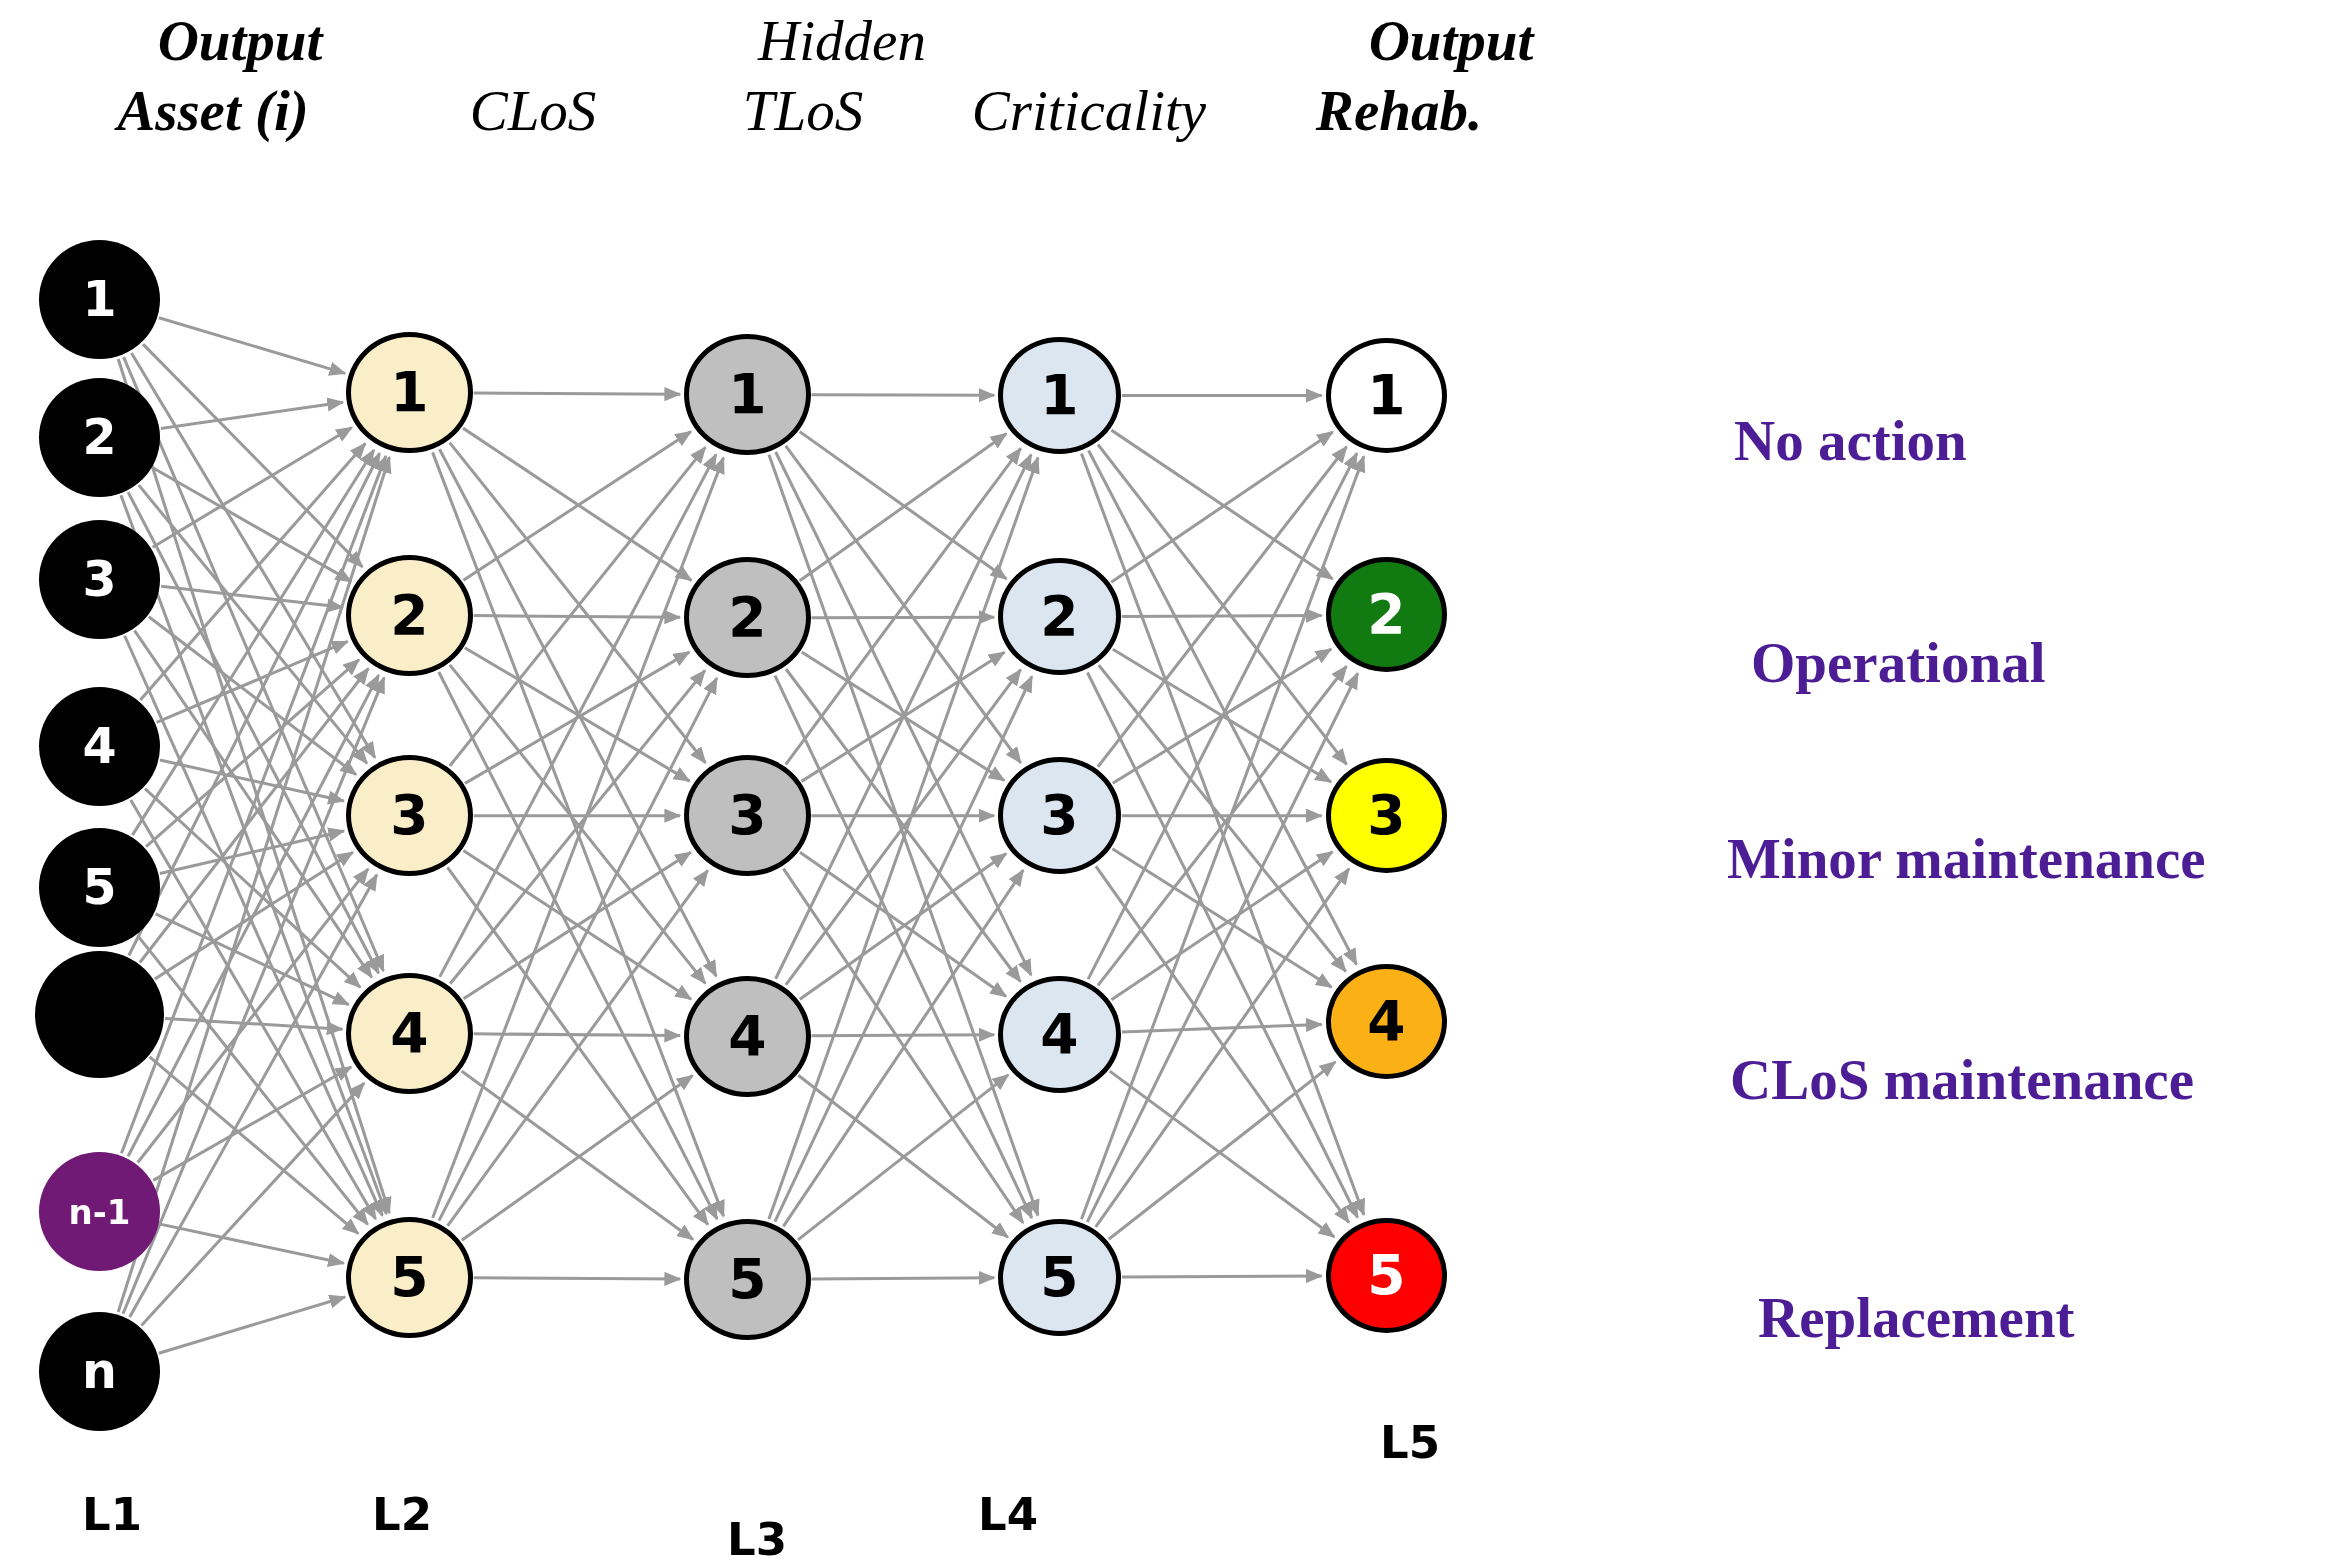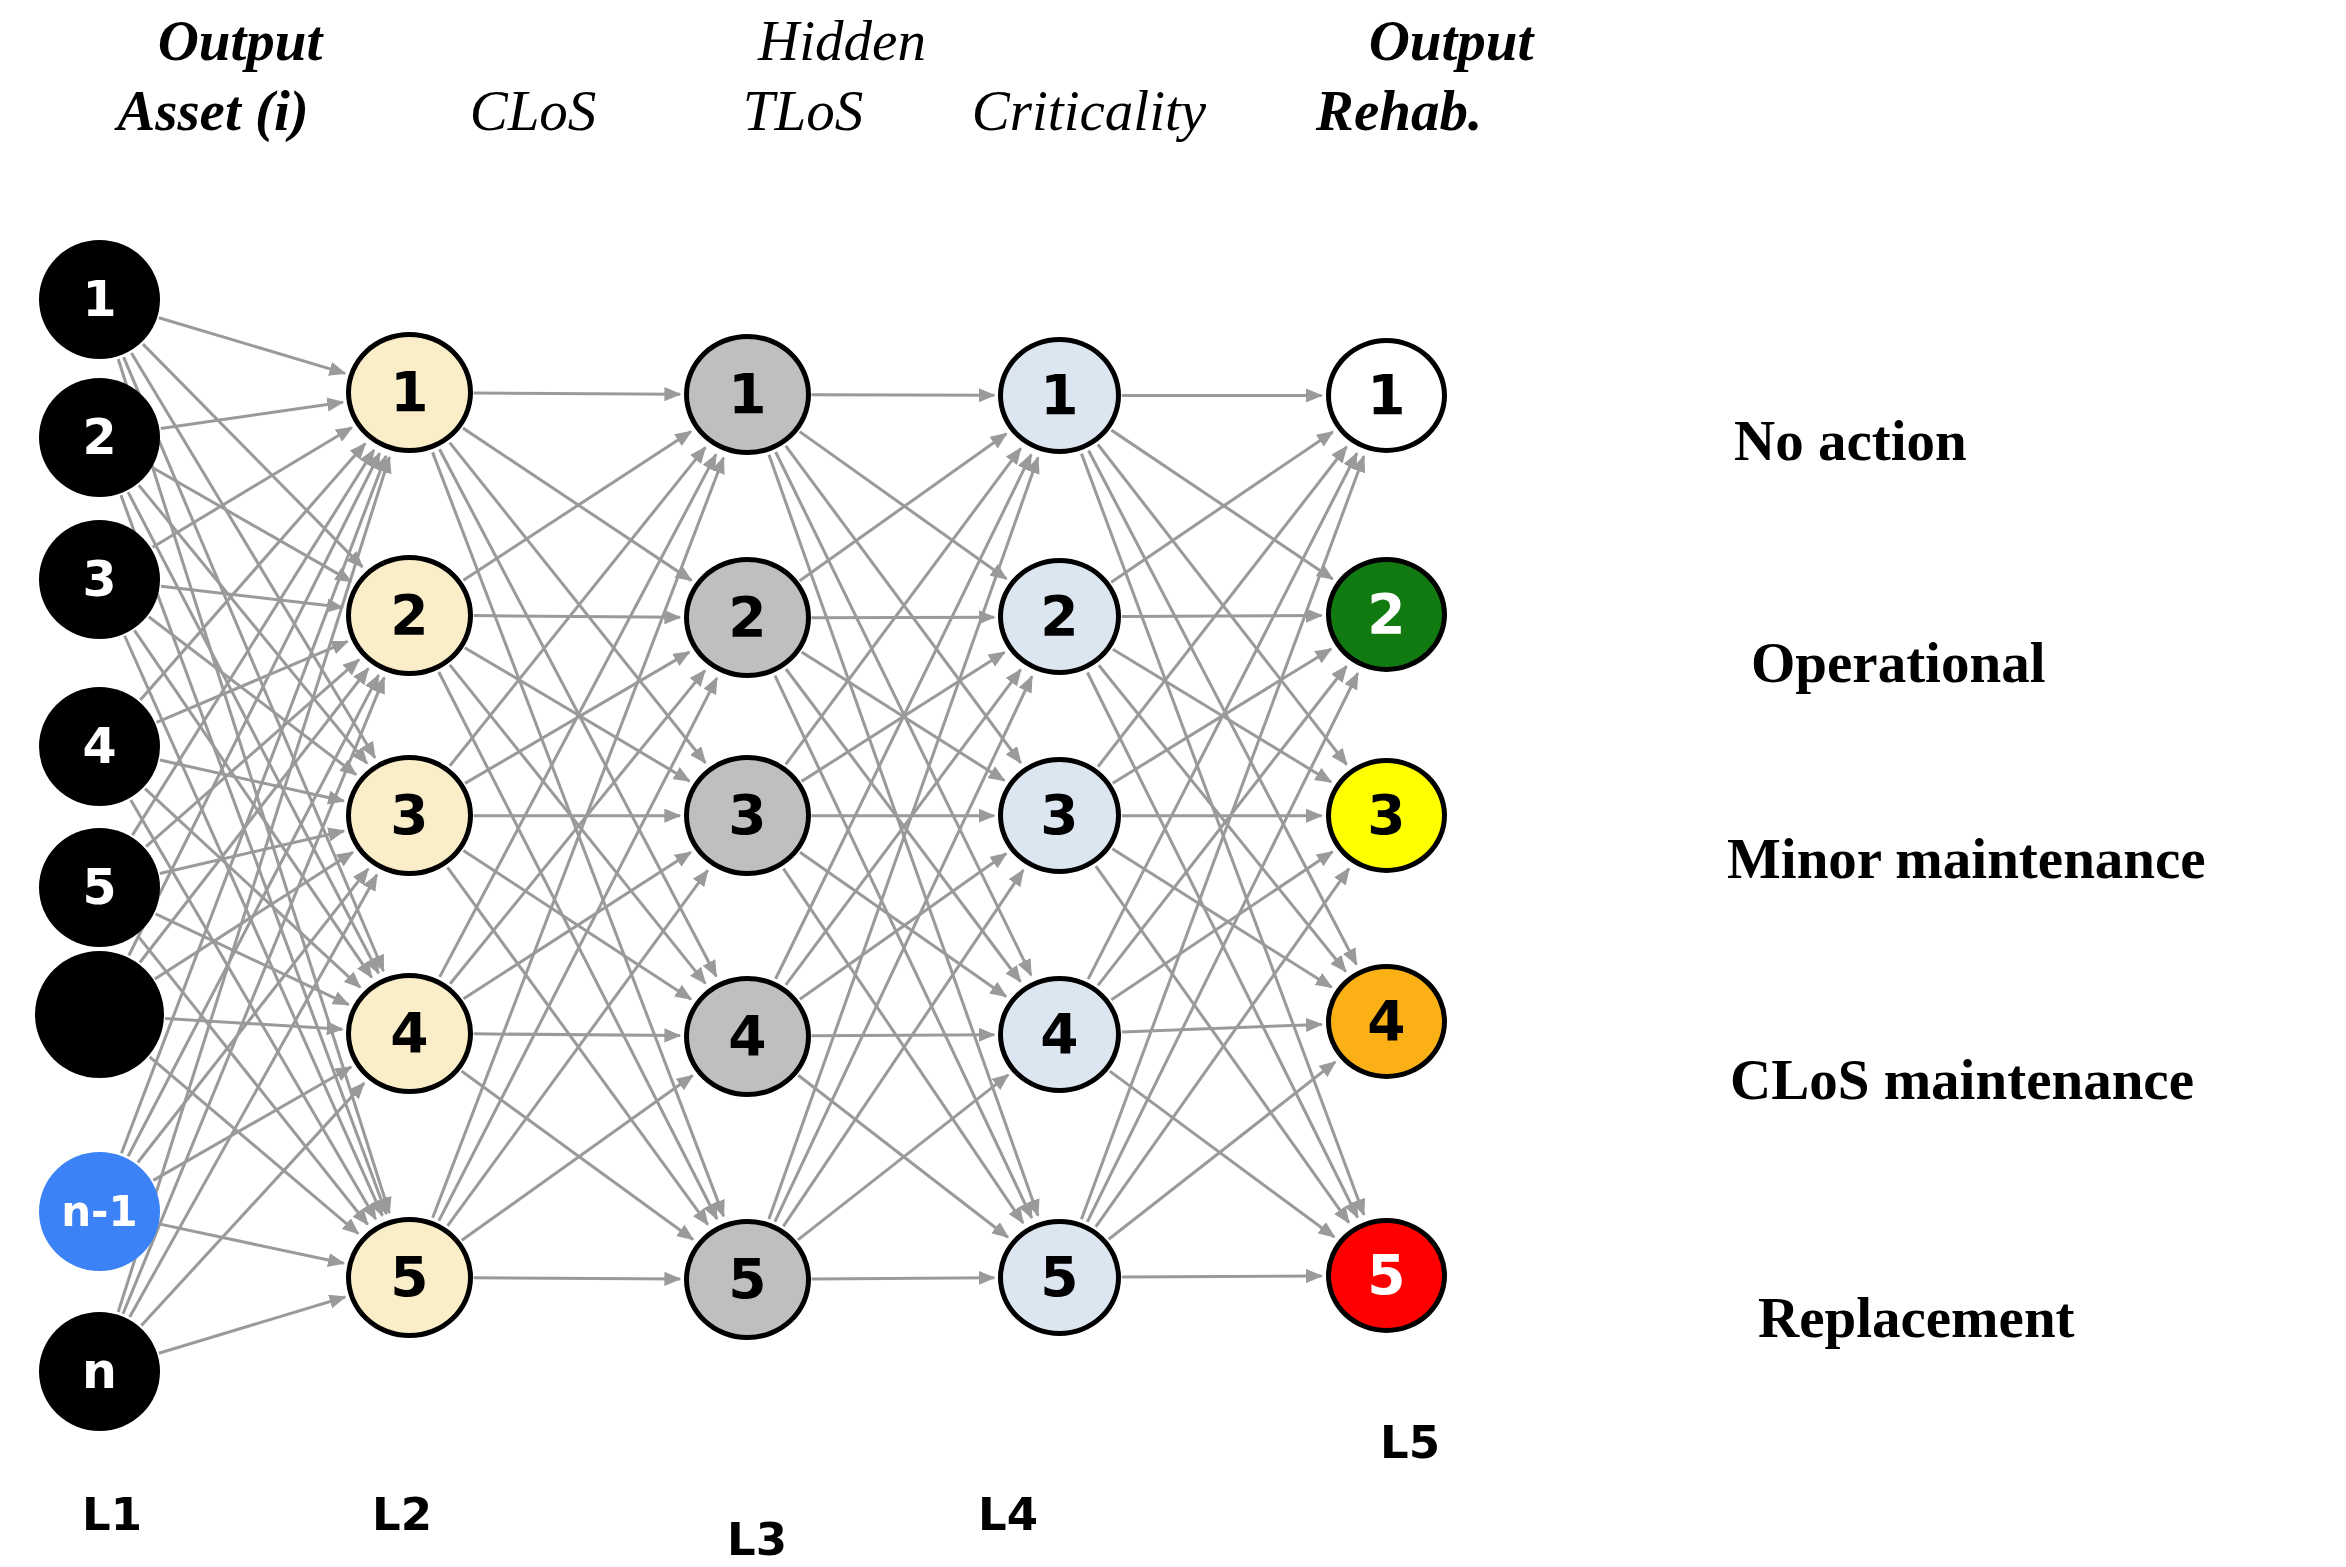--- a/index.html
+++ b/index.html
@@ -6,21 +6,21 @@
   #canvas{position:relative;width:2346px;height:1567px;background:#ffffff;overflow:hidden;
           font-family:"Liberation Sans", sans-serif;}
   #edges-svg{position:absolute;left:0;top:0;width:2346px;height:1567px;}
   .hdr{position:absolute;transform:translateX(-50%);white-space:nowrap;
        font-family:"Liberation Serif", serif;font-style:italic;font-size:57px;color:#000;}
   .hdr.bold{font-weight:bold;}
   .node{position:absolute;display:flex;align-items:center;justify-content:center;
         border-radius:50%;box-sizing:border-box;font-weight:bold;
         font-family:"DejaVu Sans", sans-serif;line-height:1;}
   .side-label{position:absolute;transform:translateY(-50%);white-space:nowrap;
-        font-family:"Liberation Serif", serif;font-weight:bold;font-size:57px;color:#000000;}
+        font-family:"Liberation Serif", serif;font-weight:bold;font-size:57px;color:#4c1d95;}
   .layer-label{position:absolute;transform:translateX(-50%);white-space:nowrap;
         font-weight:bold;font-size:45px;color:#000;font-family:"DejaVu Sans", sans-serif;}
 </style>
 </head>
 <body>
 
 <div id="canvas">
   <svg id="edges-svg" viewBox="0 0 2479 1656" width="2346" height="1567">
       <defs>
         <marker id="arrow" viewBox="0 0 12 10" refX="11" refY="5" markerWidth="18" markerHeight="15" markerUnits="userSpaceOnUse" orient="auto">
@@ -154,21 +154,21 @@
   <div class="hdr" style="left:1089px;top:78px">Criticality</div>
   <div class="hdr bold" style="left:1399px;top:78px">Rehab.</div>
 
   <div id="nodes-root">
       <div class="node" style="left: 39px; top: 240px; width: 121px; height: 119px; background: rgb(0, 0, 0); color: rgb(255, 255, 255); border: none; font-size: 49px;">1</div>
       <div class="node" style="left: 39px; top: 378px; width: 121px; height: 119px; background: rgb(0, 0, 0); color: rgb(255, 255, 255); border: none; font-size: 49px;">2</div>
       <div class="node" style="left: 39px; top: 520px; width: 121px; height: 119px; background: rgb(0, 0, 0); color: rgb(255, 255, 255); border: none; font-size: 49px;">3</div>
       <div class="node" style="left: 39px; top: 687px; width: 121px; height: 119px; background: rgb(0, 0, 0); color: rgb(255, 255, 255); border: none; font-size: 49px;">4</div>
       <div class="node" style="left: 39px; top: 828px; width: 121px; height: 119px; background: rgb(0, 0, 0); color: rgb(255, 255, 255); border: none; font-size: 49px;">5</div>
       <div class="node" style="left: 35px; top: 951px; width: 129px; height: 127px; background: rgb(0, 0, 0); color: rgb(255, 255, 255); border: none; font-size: 49px;"></div>
-      <div class="node" style="left: 39px; top: 1152px; width: 121px; height: 119px; background: #3b82f6; color: rgb(255, 255, 255); border: none; font-size: 42px;">n-1</div>
+      <div class="node" style="left: 39px; top: 1152px; width: 121px; height: 119px; background: #701a75; color: rgb(255, 255, 255); border: none; font-size: 34px;">n-1</div>
       <div class="node" style="left: 39px; top: 1312px; width: 121px; height: 119px; background: rgb(0, 0, 0); color: rgb(255, 255, 255); border: none; font-size: 49px;">n</div>
       <div class="node" style="left: 346px; top: 332px; width: 127px; height: 121px; background: rgb(250, 238, 200); color: rgb(0, 0, 0); border: 5.7px solid rgb(0, 0, 0); font-size: 55px;">1</div>
       <div class="node" style="left: 346px; top: 555px; width: 127px; height: 121px; background: rgb(250, 238, 200); color: rgb(0, 0, 0); border: 5.7px solid rgb(0, 0, 0); font-size: 55px;">2</div>
       <div class="node" style="left: 346px; top: 755px; width: 127px; height: 121px; background: rgb(250, 238, 200); color: rgb(0, 0, 0); border: 5.7px solid rgb(0, 0, 0); font-size: 55px;">3</div>
       <div class="node" style="left: 346px; top: 973px; width: 127px; height: 121px; background: rgb(250, 238, 200); color: rgb(0, 0, 0); border: 5.7px solid rgb(0, 0, 0); font-size: 55px;">4</div>
       <div class="node" style="left: 346px; top: 1217px; width: 127px; height: 121px; background: rgb(250, 238, 200); color: rgb(0, 0, 0); border: 5.7px solid rgb(0, 0, 0); font-size: 55px;">5</div>
       <div class="node" style="left: 684px; top: 334px; width: 127px; height: 121px; background: rgb(191, 191, 191); color: rgb(0, 0, 0); border: 5.7px solid rgb(0, 0, 0); font-size: 55px;">1</div>
       <div class="node" style="left: 684px; top: 557px; width: 127px; height: 121px; background: rgb(191, 191, 191); color: rgb(0, 0, 0); border: 5.7px solid rgb(0, 0, 0); font-size: 55px;">2</div>
       <div class="node" style="left: 684px; top: 755px; width: 127px; height: 121px; background: rgb(191, 191, 191); color: rgb(0, 0, 0); border: 5.7px solid rgb(0, 0, 0); font-size: 55px;">3</div>
       <div class="node" style="left: 684px; top: 976px; width: 127px; height: 121px; background: rgb(191, 191, 191); color: rgb(0, 0, 0); border: 5.7px solid rgb(0, 0, 0); font-size: 55px;">4</div>

